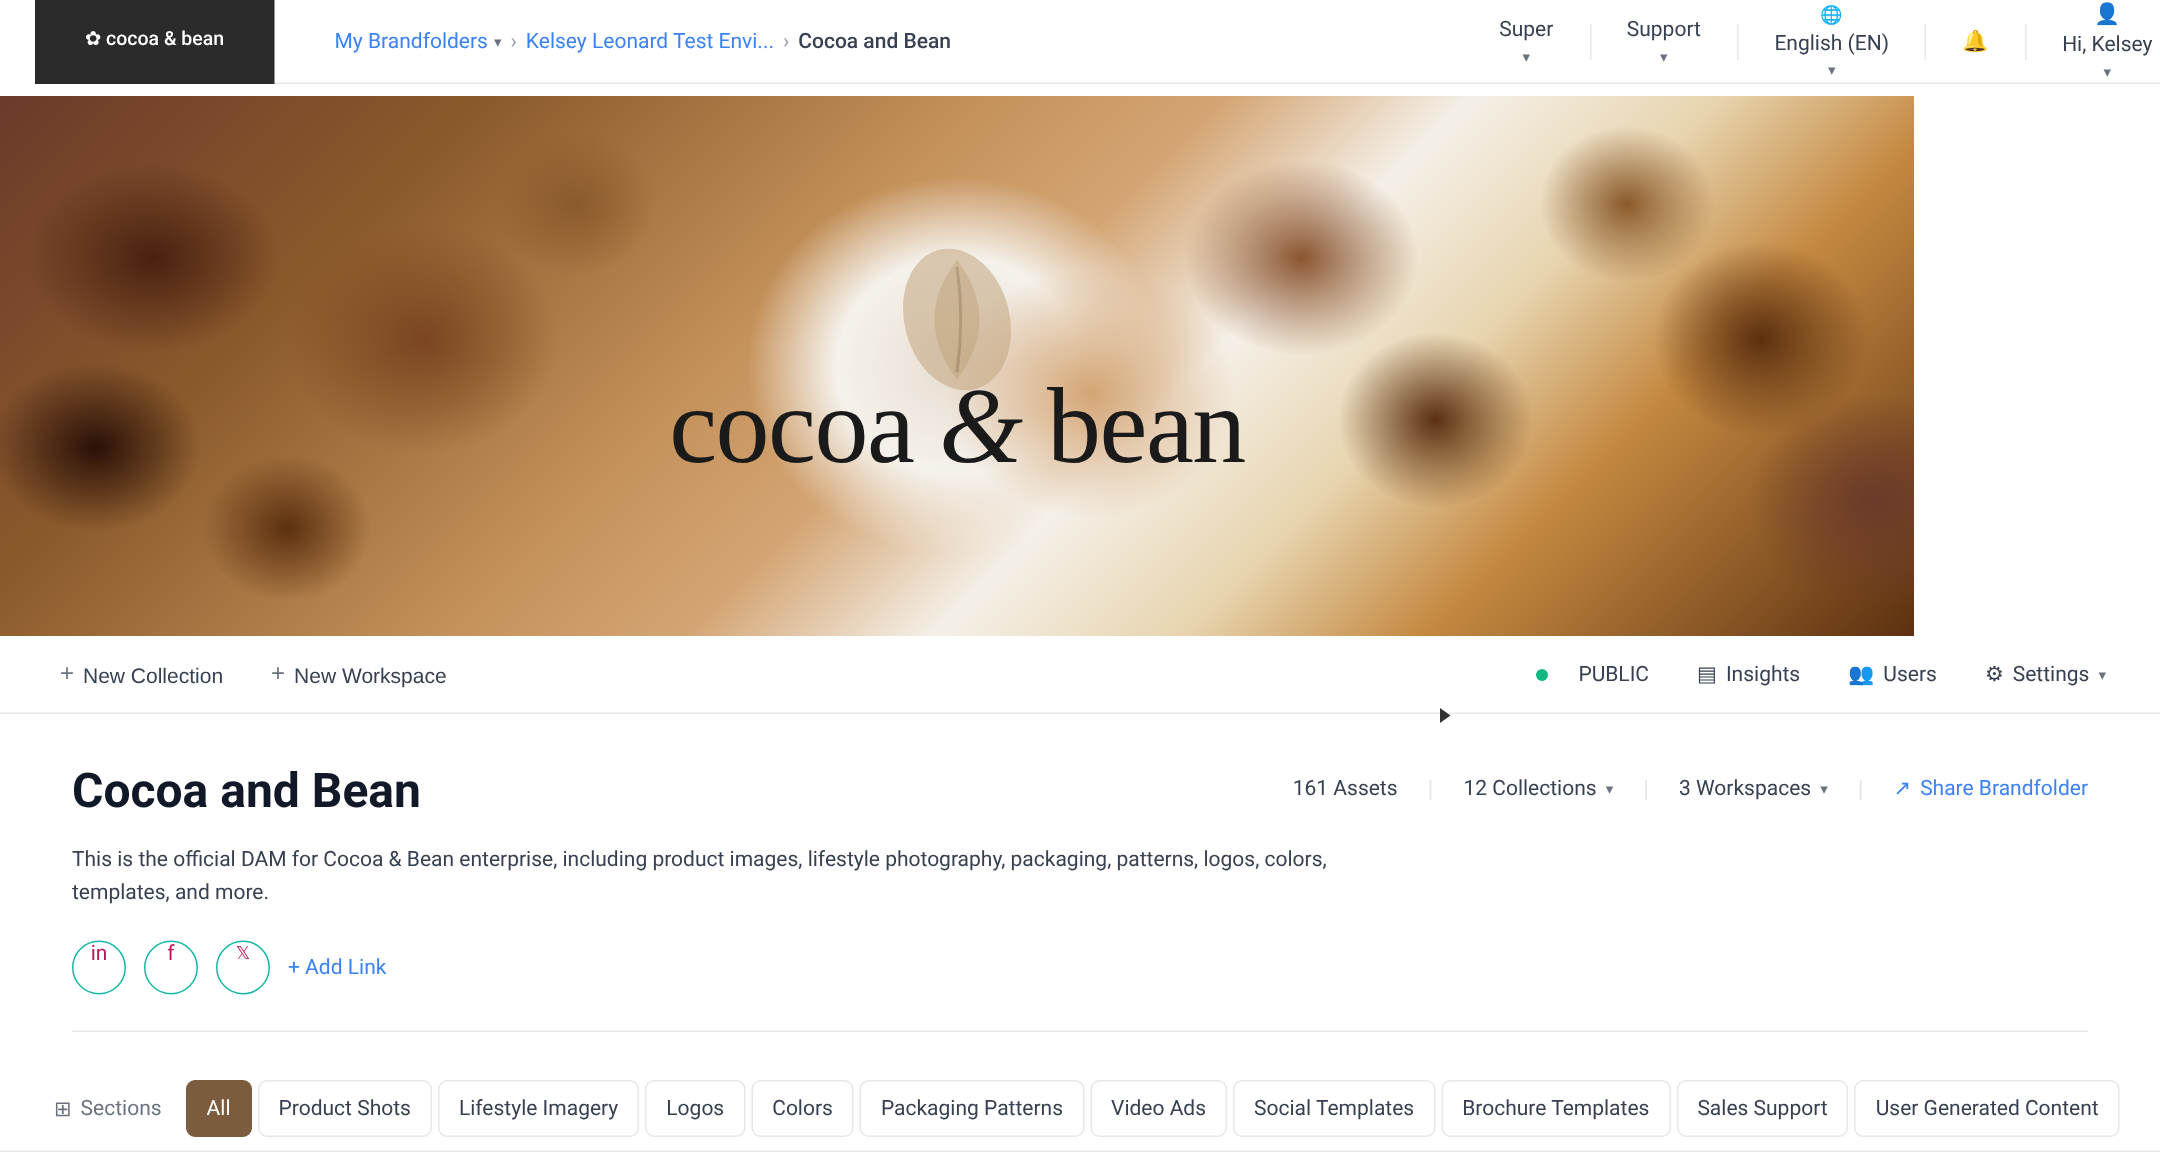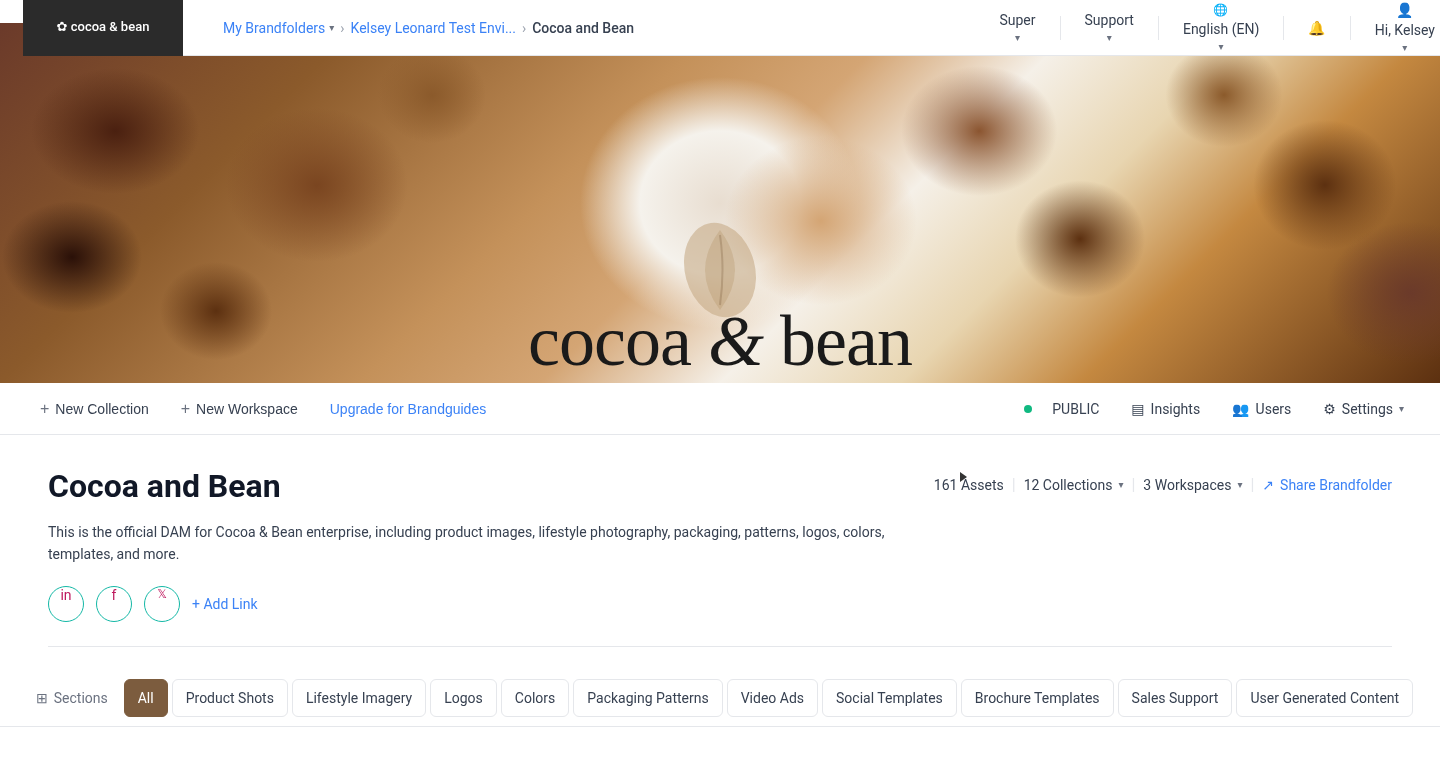--- a/index.html
+++ b/index.html
@@ -29,25 +29,25 @@
     }
     .nav-btn {
       display: flex; align-items: center; gap: 4px; font-size: 14px;
       color: #374151; cursor: pointer; padding: 4px 8px; border-radius: 4px; flex-direction: column;
     }
     .nav-divider { width: 1px; height: 24px; background: #e5e7eb; }
     .chevron { font-size: 10px; color: #6b7280; }
 
     
     .hero {
-      margin-top: 23px;
-      width: 1440px; height: 360px;
+      margin-top: 64px;
+      width: 1276px; height: 360px;
       background: linear-gradient(135deg, #6b3a2a 0%, #8b5a2b 20%, #c4915a 40%, #d4a574 50%, #f5f0e8 60%, #e8d5b0 70%, #c48840 80%, #5c3010 100%);
       position: relative; overflow: hidden;
-      display: flex; align-items: flex-end; justify-content: center;
+      display: flex; align-items: center; justify-content: center;
     }
     .hero-bg {
       position: absolute; inset: 0;
       background:
         radial-gradient(ellipse 120px 90px at 8% 30%, #4a2010 0%, transparent 70%),
         radial-gradient(ellipse 100px 80px at 5% 65%, #2a1008 0%, transparent 70%),
         radial-gradient(ellipse 80px 70px at 15% 80%, #5c3010 0%, transparent 70%),
         radial-gradient(ellipse 130px 110px at 22% 45%, #7a4520 0%, transparent 70%),
         radial-gradient(ellipse 90px 80px at 30% 20%, #8b5a2b 0%, transparent 60%),
         radial-gradient(ellipse 160px 140px at 57% 55%, #d4a574 0%, transparent 60%),
@@ -106,21 +106,21 @@
       padding: 32px 48px 24px;
     }
     .brandfolder-header {
       display: flex; align-items: flex-start; justify-content: space-between;
       margin-bottom: 16px;
     }
     .brandfolder-title {
       font-size: 32px; font-weight: 700; color: #111827;
     }
     .header-stats {
-      display: flex; align-items: center; gap: 8px; margin-top: 8px;
+      display: flex; align-items: center; gap: 20px; margin-top: 8px;
     }
     .stat-item {
       display: flex; align-items: center; gap: 6px;
       font-size: 14px; color: #374151; cursor: pointer;
     }
     .stat-chevron { color: #6b7280; font-size: 10px; }
     .stat-separator { color: #e5e7eb; }
     .share-btn {
       display: flex; align-items: center; gap: 6px;
       color: #3b82f6; font-size: 14px; cursor: pointer;
@@ -249,23 +249,20 @@
 </div>
 
 <div class="action-bar">
   <button class="action-btn">
     <span class="action-btn-plus">+</span>
     <span>New Collection</span>
   </button>
   <button class="action-btn">
     <span class="action-btn-plus">+</span>
     <span>New Workspace</span>
-  </button>
-  <button class="action-btn action-btn-upgrade">
-    <span>Upgrade for Brandguides</span>
   </button>
   <div class="action-bar-right">
     <div class="public-badge">
       <span class="public-dot"></span>
       <span>PUBLIC</span>
     </div>
     <div class="action-icon-btn">
       <span>▤</span>
       <span>Insights</span>
     </div>

